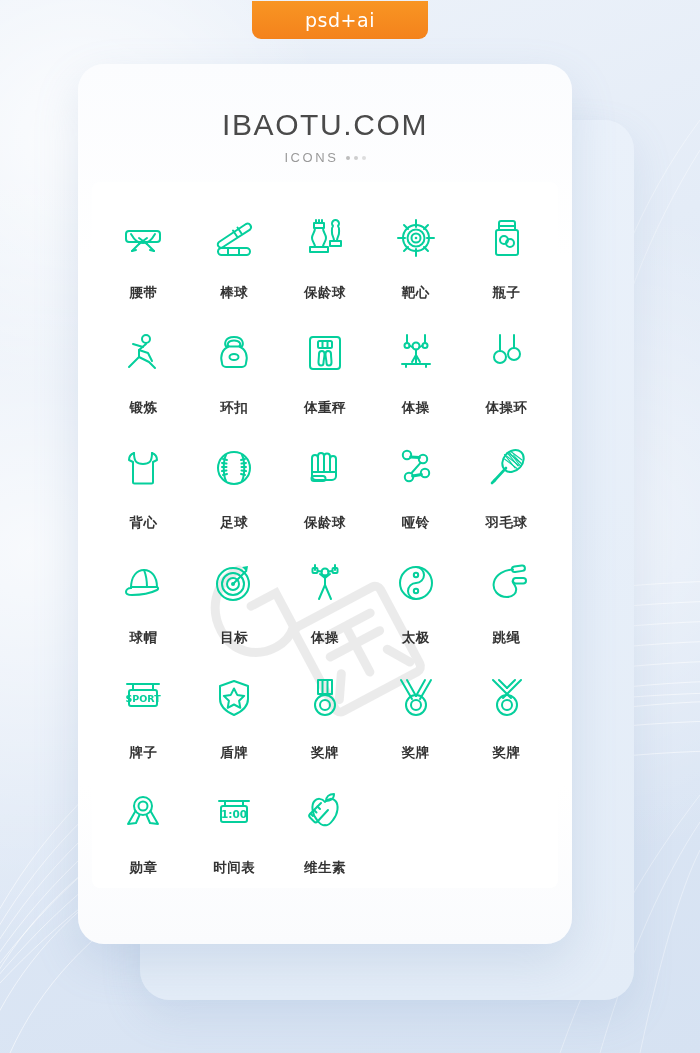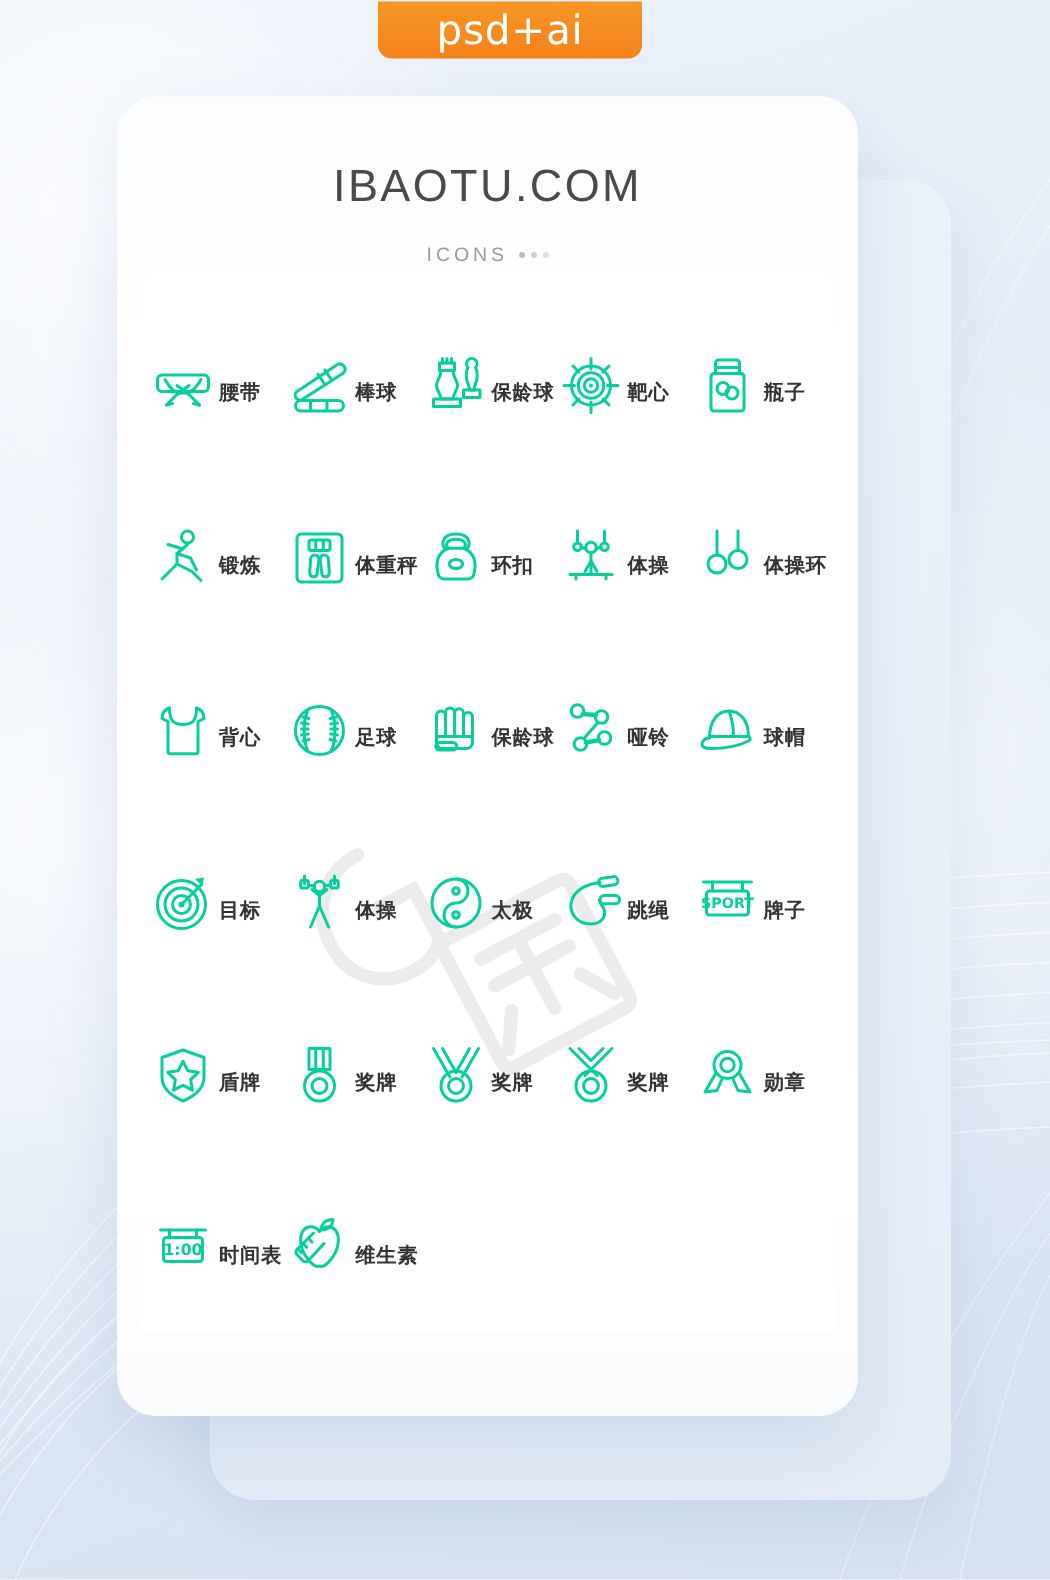--- a/index.html
+++ b/index.html
@@ -31,21 +31,21 @@
     background: radial-gradient(circle at 50% 50%, rgba(255,255,255,0.75), rgba(255,255,255,0) 72%);
   }
 
   
   .badge {
     position: absolute; left: 252px; top: 1px;
     width: 176px; height: 38px;
     background: linear-gradient(180deg, #f89523 0%, #f4821c 100%);
     border-radius: 0 0 9px 9px;
     display: flex; align-items: center; justify-content: center;
-    color: #ffffff; font-size: 27px; letter-spacing: .5px;
+    color: #ffffff; font-size: 19px; letter-spacing: .5px;
     font-family: "DejaVu Sans", sans-serif;
   }
 
   
   .card-shadow {
     position: absolute; left: 140px; top: 120px;
     width: 494px; height: 880px;
     background: linear-gradient(180deg, #eaf1fa 0%, #e3ecf7 100%);
     border-radius: 30px;
     box-shadow: 0 16px 40px rgba(120,150,190,0.16);
@@ -58,21 +58,21 @@
     box-shadow: 0 18px 46px rgba(120,150,190,0.20);
     overflow: hidden;
   }
 
   .card-header { padding-top: 44px; text-align: center; }
   .card-title {
     font-size: 30px; letter-spacing: 1.6px; color: #4a4a4a;
     font-weight: 400; font-family: "Liberation Sans", sans-serif;
   }
   .card-sub {
-    margin-top: 20px;
+    margin-top: 8px;
     display: flex; align-items: center; justify-content: center; gap: 7px;
     font-size: 13px; letter-spacing: 2.6px; color: #9a9a9a;
   }
   .dots { display: inline-flex; gap: 4px; align-items: center; }
   .dots i { width: 4px; height: 4px; border-radius: 50%; background: #bdbdbd; display: block; }
   .dots i:nth-child(2) { opacity: .75; }
   .dots i:nth-child(3) { opacity: .5; }
 
   .inner-panel {
     position: absolute; left: 14px; right: 14px; top: 118px; bottom: 56px;
@@ -89,22 +89,22 @@
 
   
   .grid {
     position: absolute; left: 0; right: 0; top: 150px;
     display: grid;
     grid-template-columns: repeat(5, 1fr);
     row-gap: 30px;
     padding: 0 20px;
   }
   .cell {
-    display: flex; flex-direction: row; align-items: center;
-    height: 85px; justify-content: flex-start;
+    display: flex; flex-direction: column; align-items: center;
+    height: 85px; justify-content: flex-start; gap: 12px;
   }
   .cell .glyph {
     height: 52px; display: flex; align-items: center; 
   }
   .cell .glyph svg { display: block; }
   .cell .lbl {
     margin-top: 10px;
     font-size: 13.5px; color: #333333; letter-spacing: .5px;
     font-family: "DejaVu Sans", "Liberation Sans", sans-serif;
     font-weight: 700;
@@ -249,40 +249,40 @@
           <path d="M20 28 L 10 38 M20 28 L 30 33 L 36 39"></path>
           <path d="M24 18 L 14 15"></path>
         </svg>
       </div>
       <div class="lbl">锻炼</div>
     </div>
 
     <div class="cell">
       <div class="glyph">
         <svg width="48" height="48" viewBox="0 0 48 48" fill="none" stroke="#05cf9c" stroke-width="2" stroke-linecap="round" stroke-linejoin="round">
+          <path d="M17 18 C 14 16 14 8 24 8 C 34 8 34 16 31 18"></path>
+          <path d="M18.5 17 C 17 15.5 17.5 11.5 24 11.5 C 30.5 11.5 31 15.5 29.5 17"></path>
+          <path d="M19 17.5 C 12 20 10 27 12 34 a4 4 0 0 0 4 4 h16 a4 4 0 0 0 4 -4 c 2 -7 0 -14 -7 -16.5 z"></path>
+          <ellipse cx="24" cy="28" rx="4.5" ry="3"></ellipse>
+        </svg>
+      </div>
+      <div class="lbl">环扣</div>
+    </div>
+
+    <div class="cell">
+      <div class="glyph">
+        <svg width="48" height="48" viewBox="0 0 48 48" fill="none" stroke="#05cf9c" stroke-width="2" stroke-linecap="round" stroke-linejoin="round">
           <rect x="9" y="8" width="30" height="32" rx="3"></rect>
           <rect x="17" y="12" width="14" height="7" rx="1.5"></rect>
           <path d="M21.5 12.5 v6 M26.5 12.5 v6"></path>
           <path d="M18 25 c 0 -2 1.5 -3 3 -3 c 1.5 0 2.5 1 2.5 3 c 0 4 -1 6 -1 9 c 0 2 -1 2.5 -2.5 2.5 c -1.5 0 -2.5 -1 -2.5 -3 c 0 -3 0.5 -5 0.5 -8.5 z"></path>
           <path d="M30 25 c 0 -2 -1.5 -3 -3 -3 c -1.5 0 -2.5 1 -2.5 3 c 0 4 1 6 1 9 c 0 2 1 2.5 2.5 2.5 c 1.5 0 2.5 -1 2.5 -3 c 0 -3 -0.5 -5 -0.5 -8.5 z"></path>
         </svg>
       </div>
       <div class="lbl">体重秤</div>
-    </div>
-
-    <div class="cell">
-      <div class="glyph">
-        <svg width="48" height="48" viewBox="0 0 48 48" fill="none" stroke="#05cf9c" stroke-width="2" stroke-linecap="round" stroke-linejoin="round">
-          <path d="M17 18 C 14 16 14 8 24 8 C 34 8 34 16 31 18"></path>
-          <path d="M18.5 17 C 17 15.5 17.5 11.5 24 11.5 C 30.5 11.5 31 15.5 29.5 17"></path>
-          <path d="M19 17.5 C 12 20 10 27 12 34 a4 4 0 0 0 4 4 h16 a4 4 0 0 0 4 -4 c 2 -7 0 -14 -7 -16.5 z"></path>
-          <ellipse cx="24" cy="28" rx="4.5" ry="3"></ellipse>
-        </svg>
-      </div>
-      <div class="lbl">环扣</div>
     </div>
 
     <div class="cell">
       <div class="glyph">
         <svg width="48" height="48" viewBox="0 0 48 48" fill="none" stroke="#05cf9c" stroke-width="2" stroke-linecap="round" stroke-linejoin="round">
           <path d="M15 6 v8 M33 6 v8"></path>
           <circle cx="15" cy="16.5" r="2.5"></circle>
           <circle cx="33" cy="16.5" r="2.5"></circle>
           <circle cx="24" cy="17" r="3.5"></circle>
           <path d="M17.5 16.5 L 21 18.5 M30.5 16.5 L 27 18.5"></path>
@@ -352,20 +352,34 @@
           <path d="M18.6 13 L 27.4 13.6" stroke-width="3"></path>
           <circle cx="17" cy="33" r="4.2"></circle>
           <circle cx="33" cy="29" r="4.2"></circle>
           <path d="M20.6 32 L 29.4 30.4" stroke-width="3"></path>
           <path d="M28.5 18.8 L 20 28.5"></path>
         </svg>
       </div>
       <div class="lbl">哑铃</div>
     </div>
 
+    <div class="cell">
+      <div class="glyph">
+        <svg width="48" height="48" viewBox="0 0 48 48" fill="none" stroke="#05cf9c" stroke-width="2" stroke-linecap="round" stroke-linejoin="round">
+          <ellipse cx="30" cy="17" rx="9.5" ry="12" transform="rotate(42 30 17)"></ellipse>
+          <path d="M23 24 L 11 37" stroke-width="2.6"></path>
+          <path d="M9 39 l 3 -3" stroke-width="2.6"></path>
+          <g stroke-width="1.1">
+            <path d="M23.5 12 L 36 21.5 M21.5 15 L 34 24.5 M26 9.5 L 38 19 M28.5 8 L 39 16"></path>
+            <path d="M24 8.5 L 35 22 M27 9 L 38 22.5 M21.5 10.5 L 32 24 M30.5 11 L 38.5 20"></path>
+          </g>
+        </svg>
+      </div>
+      <div class="lbl">羽毛球</div>
+    </div>
 
     <div class="cell">
       <div class="glyph">
         <svg width="48" height="48" viewBox="0 0 48 48" fill="none" stroke="#05cf9c" stroke-width="2" stroke-linecap="round" stroke-linejoin="round">
           <path d="M12 29 C 12 17 18 11 25 11 C 32 11 38 17 38 28"></path>
           <path d="M12 29 C 9 29 7 31 7 33 C 7 35 9 36 13 36 C 22 36 32 34 38 31 C 39.5 30.3 39.5 28.6 38 28 L 12 28"></path>
           <path d="M25 11 C 27 16 28 22 28 28"></path>
         </svg>
       </div>
       <div class="lbl">球帽</div>

